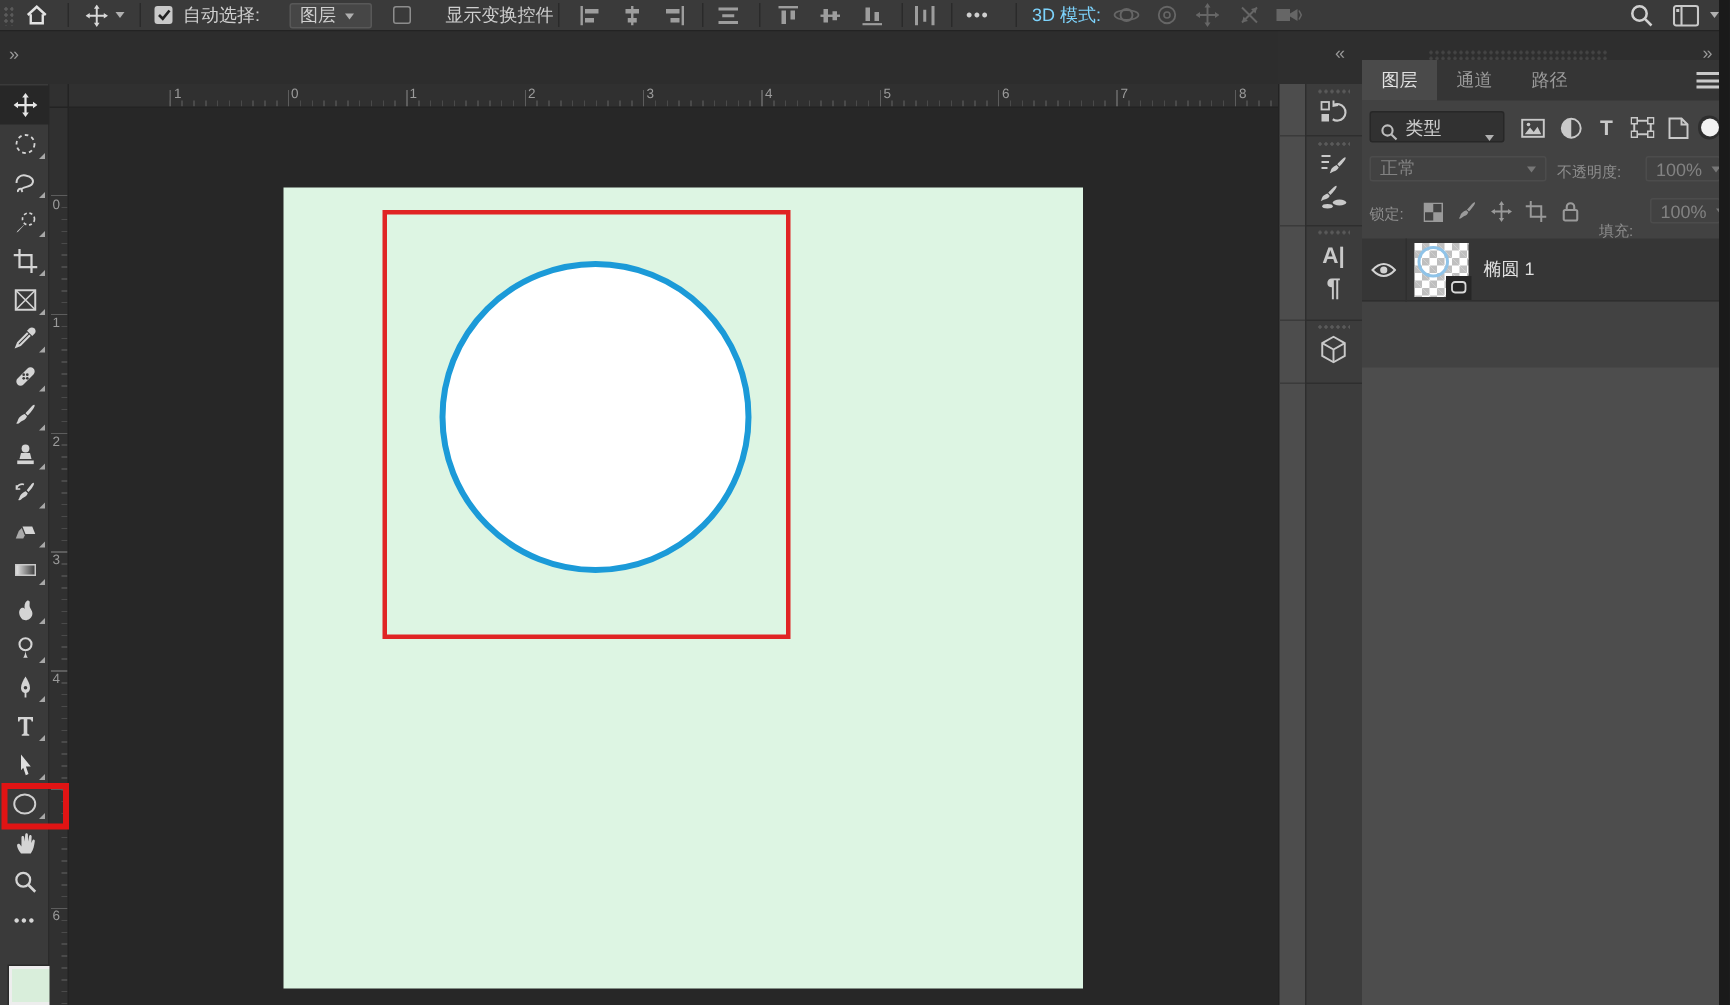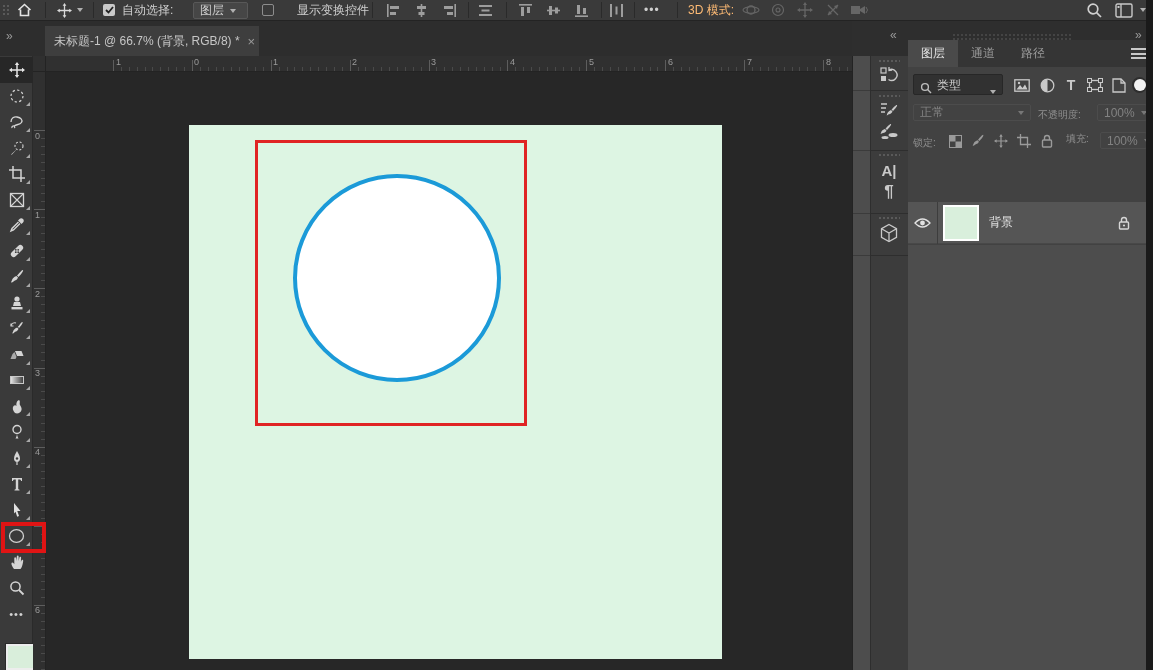--- a/index.html
+++ b/index.html
@@ -5,21 +5,21 @@
   html,body{margin:0;padding:0;background:#1a1a1a;}
   *{box-sizing:border-box;font-family:"Liberation Sans","DejaVu Sans",sans-serif;}
   #app{position:relative;width:1146px;height:670px;background:#282828;overflow:hidden;color:#d6d6d6;font-size:12px;padding-left:36px;}
   .abs{position:absolute;}
   svg{display:block;}
   
   #options-bar{left:0;top:0;width:1153px;height:21px;background:#3a3a3a;border-bottom:1px solid #232323;}
   .ob-item{position:absolute;top:0;height:20px;display:flex;align-items:center;}
   .ob-sep{position:absolute;top:2px;width:1px;height:16px;background:#2a2a2a;}
   .ob-label{color:#cfcfcf;font-size:12px;white-space:nowrap;}
-  .ob-label.dim{color:#fdba74;}
+  .ob-label.dim{color:#7dd3fc;}
   .checkbox{width:12px;height:12px;background:#c9c9c9;border-radius:2px;display:flex;align-items:center;justify-content:center;}
   .checkbox.off{background:transparent;border:1px solid #8d8d8d;}
   .chev{width:0;height:0;border-left:3.5px solid transparent;border-right:3.5px solid transparent;border-top:4px solid #b0b0b0;}
   .dropdown{background:#464646;border:1px solid #585858;border-radius:2px;height:17px;display:flex;align-items:center;gap:6px;padding:0 6px;color:#cfcfcf;}
   .dropdown.recessed{background:#313131;border:1px solid #272727;}
   .dropdown.disabled{background:transparent;border:1px solid #4c4c4c;color:#828282;}
   .dotted{background-image:radial-gradient(circle,#5a5a5a 1px,transparent 1.2px);background-size:4px 4px;}
   
   #tab-bar{left:0;top:21px;width:852px;height:35px;background:#2d2d2d;}
   #doc-tab{position:absolute;left:45px;top:5px;width:214px;height:30px;background:#3e3e3e;display:flex;align-items:center;gap:8px;padding:0 9px;color:#c6c6c6;font-size:12px;white-space:nowrap;}
@@ -225,24 +225,20 @@
           <rect x="2.5" y="3" width="2" height="2" fill="#c9c9c9" stroke="none"></rect>
         </svg>
       </div>
     <div class="ob-item" style="left:1140px;">
         <span class="chev"></span>
       </div>
   </div>
 
   <div id="tab-bar" class="abs">
     <span class="abs dbl-chev" style="left:6px;top:8px;">»</span>
-    <div id="doc-tab">
-      <span>未标题-1 @ 66.7% (背景, RGB/8) *</span>
-      <span style="color:#9a9a9a;font-size:13px;">×</span>
-    </div>
   </div>
   <div id="dock-header" class="abs">
     <span class="abs dbl-chev" style="left:38px;top:7px;">«</span>
     <span class="abs dbl-chev" style="left:283px;top:7px;">»</span>
     <div class="abs dotted" style="left:100px;top:12px;width:120px;height:8px;opacity:.5"></div>
   </div>
 
   <div id="toolbar" class="abs">
     <div class="tool sel" style="top:1px;">
         <svg width="16" height="16" viewBox="0 0 16 16">
@@ -552,39 +548,39 @@
       <svg width="14" height="14" viewBox="0 0 16 16">
         <path d="M4 0 V12 H16 M0 4 H12 V16" fill="none" stroke="#9a9a9a" stroke-width="1.5"></path>
       </svg>
     </div>
   <div class="lk" style="left:1039px;">
       <svg width="12" height="14" viewBox="0 0 12 14">
         <rect x="1.5" y="6" width="9" height="7" rx="1" fill="none" stroke="#9a9a9a" stroke-width="1.4"></rect>
         <path d="M3.5 6 V4 A2.5 2.5 0 0 1 8.5 4 V6" fill="none" stroke="#9a9a9a" stroke-width="1.4"></path>
       </svg>
     </div>
-  <span class="abs prow-label" style="left:1066px;top:132px;">填充:</span>
+  <span class="abs prow-label" style="left:1066px;top:147px;">填充:</span>
   <div class="abs dropdown disabled" style="left:1100px;top:132px;width:47px;justify-content:space-between;">
     <span>100%</span>
     <span class="chev" style="border-top-color:#777;"></span>
   </div>
 
-  <div class="lrow" style="top:202px;background:#555555;border-bottom:1px solid #484848;">
-    <div class="eye-box" style="border-right-color:#3d3d3d;">
+  <div class="lrow" style="top:159px;background:#363636;border-bottom:1px solid #2e2e2e;">
+    <div class="eye-box">
       <svg width="17" height="12" viewBox="0 0 17 12">
-          <path d="M1 6 Q8.5 -2 16 6 Q8.5 14 1 6 Z" fill="none" stroke="#e2e2e2" stroke-width="1.3"></path>
-          <circle cx="8.5" cy="6" r="2.4" fill="#e2e2e2"></circle>
-        </svg>
-    </div>
-    <div class="thumb" style="background:#d9efdc;border:2px solid #ffffff;"></div>
-    <span class="lname">背景</span>
-    <div class="abs" style="left:210px;">
-      <svg width="12" height="14" viewBox="0 0 12 14">
-          <rect x="1.5" y="6" width="9" height="7" rx="1" fill="none" stroke="#d6d6d6" stroke-width="1.4"></rect>
-          <path d="M3.5 6 V4 A2.5 2.5 0 0 1 8.5 4 V6" fill="none" stroke="#d6d6d6" stroke-width="1.4"></path>
-          <circle cx="6" cy="9.5" r="1.1" fill="#d6d6d6"></circle>
-        </svg>
-    </div>
+          <path d="M1 6 Q8.5 -2 16 6 Q8.5 14 1 6 Z" fill="none" stroke="#d2d2d2" stroke-width="1.3"></path>
+          <circle cx="8.5" cy="6" r="2.4" fill="#d2d2d2"></circle>
+        </svg>
+    </div>
+    <div class="thumb checker">
+      <div class="abs" style="left:2px;top:2px;width:21px;height:21px;border-radius:50%;border:2px solid #8fc3e8;"></div>
+      <div class="abs" style="right:-2px;bottom:-2px;width:17px;height:16px;background:#262626;display:flex;align-items:center;justify-content:center;">
+        <svg width="11" height="9" viewBox="0 0 11 9">
+            <rect x="1" y="1" width="9" height="7" rx="2" fill="none" stroke="#d8d8d8" stroke-width="1.2"></rect>
+          </svg>
+      </div>
+    </div>
+    <span class="lname">椭圆 1</span>
   </div>
   <div class="abs" style="left:908px;top:245px;width:245px;height:425px;background:#4d4d4d;"></div>
   <div class="abs" style="left:1150px;top:21px;width:3px;height:649px;background:#2a2a2a;"></div>
 
 </div>
 
 </body></html>

